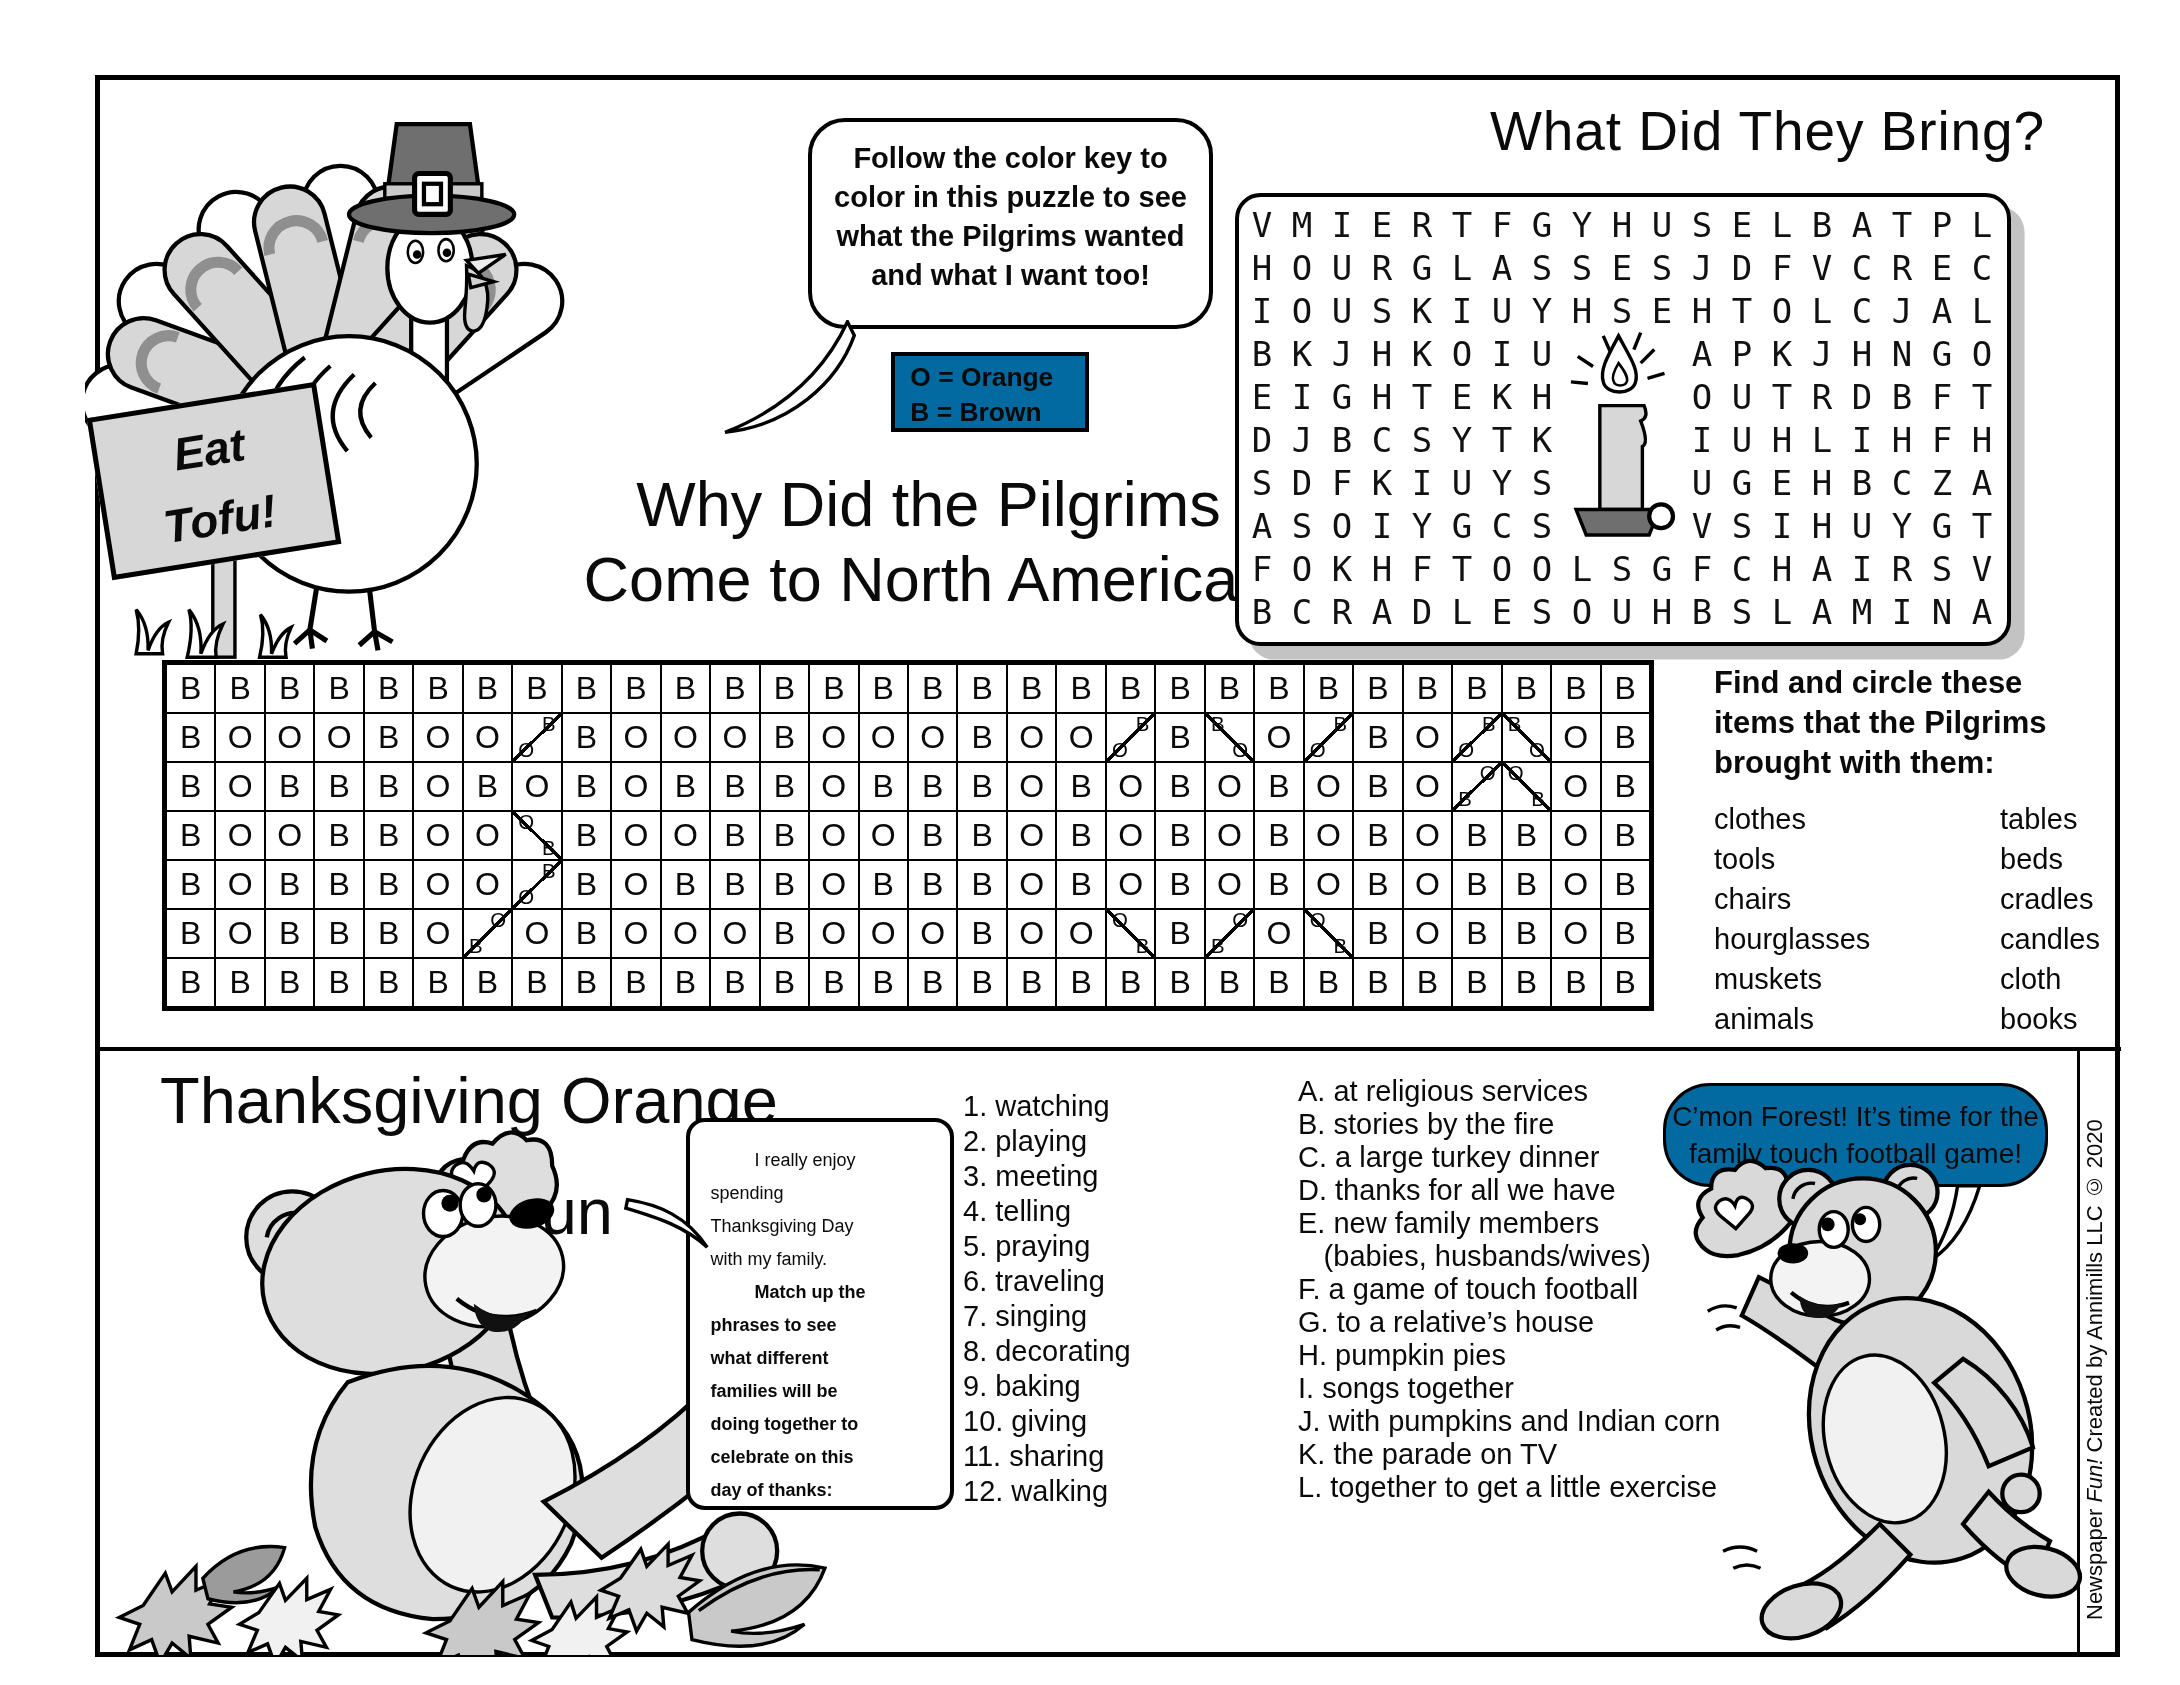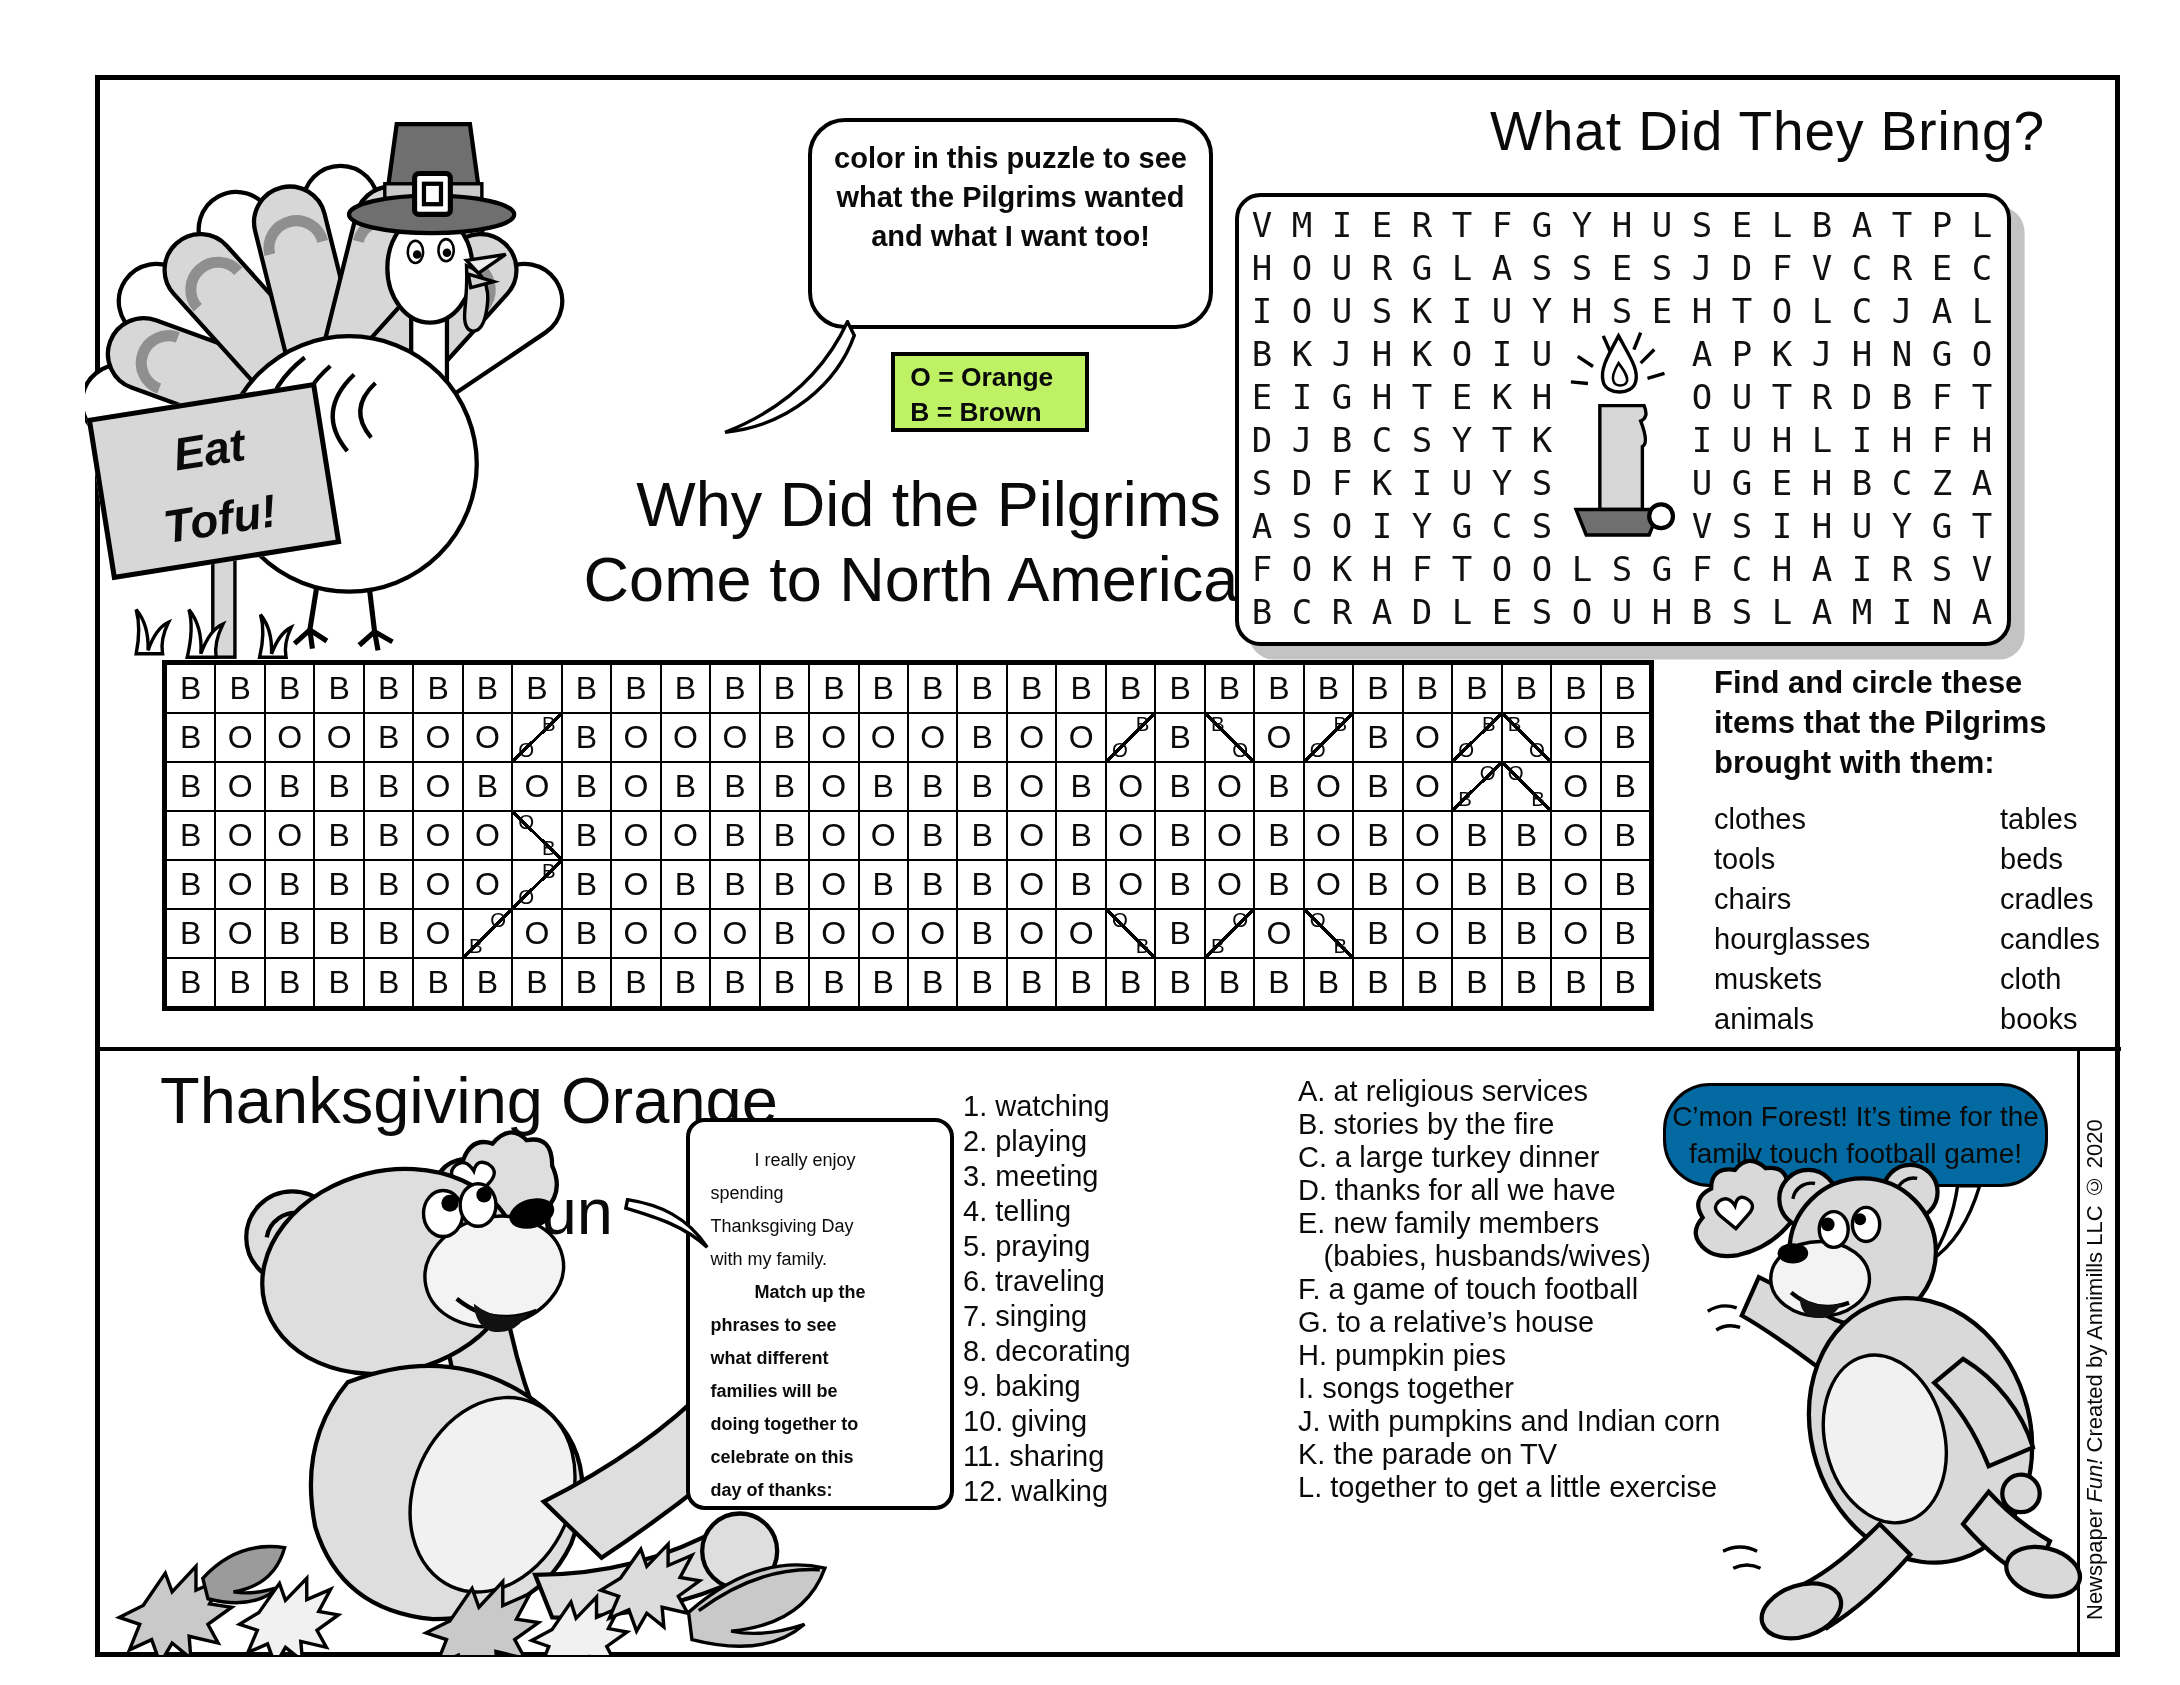--- a/index.html
+++ b/index.html
@@ -11,21 +11,21 @@
   .divider{left:95px;top:1047px;width:2026px;height:4.3px;background:#000;}
   .copy-rule{left:2077px;top:1051px;width:2.6px;height:601px;background:#000;}
   
   .ws-title{left:1278px;top:99px;width:767px;text-align:right;font-size:55px;letter-spacing:0.9px;}
   .why-title{left:332px;top:467px;width:1193px;text-align:center;font-size:63px;line-height:75px;}
   .family-title1{left:160px;top:1063px;font-size:65px;}
   .family-title2{left:501px;top:1174px;font-size:65px;}
   
   .t-bubble{left:808px;top:118px;width:405px;height:211px;border:4.3px solid #000;border-radius:37px;
             background:#fff;text-align:center;font-weight:bold;font-size:29px;line-height:39px;padding-top:17px;box-sizing:border-box;}
-  .key-box{left:891px;top:352px;width:198px;height:80px;border:4.3px solid #000;background:#bef264;
+  .key-box{left:891px;top:352px;width:198px;height:80px;border:4.3px solid #000;background:#0369a1;
            font-weight:bold;font-size:26.4px;line-height:35px;padding:4.3px 0 0 15.3px;box-sizing:border-box;}
   
   .sign{left:98px;top:399px;width:232px;height:164px;background:#d7d7d7;border:5.1px solid #000;
         transform:rotate(-9deg);text-align:center;font-weight:bold;font-style:italic;font-size:46px;
         line-height:70px;padding-top:10.2px;box-sizing:border-box;}
   
   .ws-box{left:1235px;top:193px;width:768px;height:445px;background:#fff;border:4.3px solid #000;
           border-radius:25.6px;box-shadow:13.6px 13.6px 0 #c3c3c3;}
   .ws-grid{left:1242px;top:203px;display:grid;grid-template-columns:repeat(19,40px);grid-auto-rows:43px;}
   .ws-cell{display:flex;align-items:center;justify-content:center;
@@ -148,20 +148,21 @@
     <path d="M205 672 q7 -30 1 -50 q14 17 13 46 q9 -24 23 -31 q-9 19 -6 35 Z"></path>
   </g>
 </svg>
 
 <div class="abs sign">
   <div>Eat</div>
   <div>Tofu!</div>
 </div>
 
 <div class="abs t-bubble">
+  <div>Follow the color key to</div>
   <div>color in this puzzle to see</div>
   <div>what the Pilgrims wanted</div>
   <div>and what I want too!</div>
 </div>
 <svg class="abs" style="left:720px;top:320px" width="136" height="132" viewBox="0 0 160 155">
   <path d="M150 2 C122 62 72 106 6 132 C82 124 138 74 158 18 Z" fill="#fff" stroke="#000" stroke-width="4"></path>
 </svg>
 
 <div class="abs key-box">
   <div>O = Orange</div>

